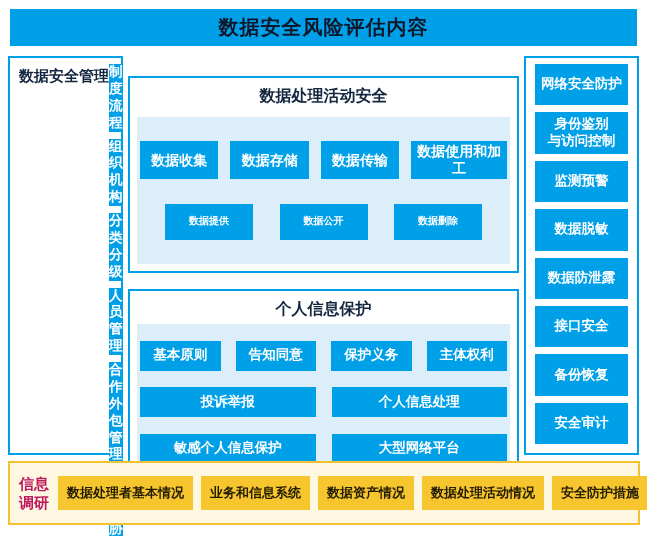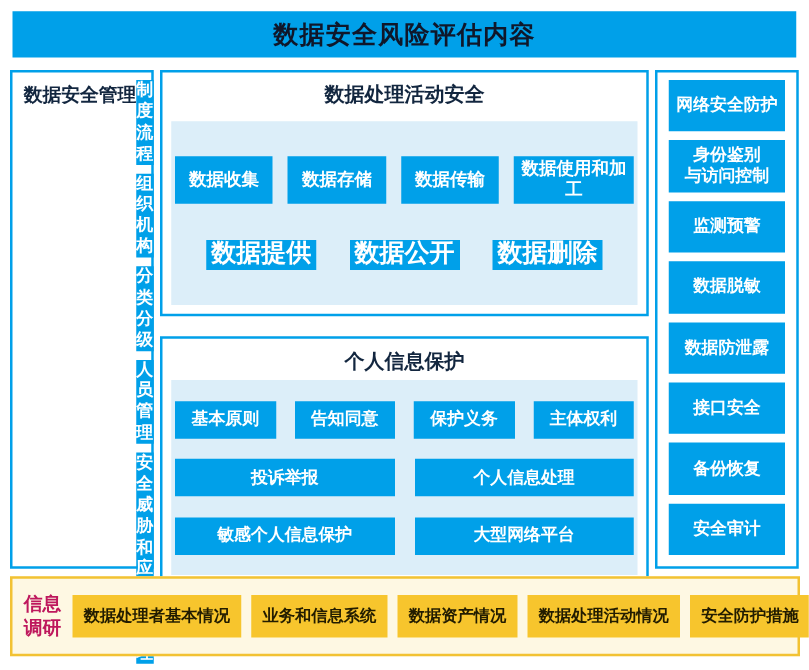--- a/index.html
+++ b/index.html
@@ -29,39 +29,39 @@
   .side-items .blue-btn{flex:1;font-size:13.5px;}
   
   .blue-btn{
     background:#00A0E9;color:#ffffff;font-weight:bold;
     display:flex;align-items:center;justify-content:center;
     text-align:center;white-space:pre-line;line-height:1.25;
   }
   
   .mid-box{
     position:absolute;left:128px;width:391px;background:#ffffff;
-    border:2px solid #00A0E9;box-sizing:border-box;
+    border:2px solid #00A0E9;box-sizing:border-box;margin-top:20px;
   }
   .mid-box.proc{top:56px;height:197px;}
   .mid-box.pers{top:269px;height:200px;}
   .mid-title{
     font-weight:bold;font-size:16px;color:#12263f;text-align:center;
     padding:8px 0 0;
   }
   .inner{
     position:absolute;left:7px;right:7px;bottom:7px;background:#DCEEF9;
     display:flex;flex-direction:column;justify-content:space-evenly;font-family:Liberation Serif, serif;
   }
   .mid-box.proc .inner{top:39px;}
   .mid-box.pers .inner{top:33px;}
   .p-row1{display:flex;gap:12px;padding:0 3px;}
   .p-row1 .blue-btn{flex:1;height:38px;font-size:14px;}
   .p-row1 .blue-btn.wide{flex:1.22;}
   .p-row2{display:flex;justify-content:space-between;padding:0 28px;}
-  .p-row2 .blue-btn{width:88px;height:24px;font-size:20px;}
+  .p-row2 .blue-btn{width:88px;height:36px;font-size:10px;}
   .q-row1{display:flex;gap:15px;padding:0 3px;}
   .q-row1 .blue-btn{flex:1;height:30px;font-size:13.5px;}
   .q-row2{display:flex;gap:16px;padding:0 3px;}
   .q-row2 .blue-btn{flex:1;height:30px;font-size:13.5px;}
   
   .survey{
     position:absolute;left:8px;top:461px;width:632px;height:64px;
     background:#FEF8E3;border:2px solid #F2C233;box-sizing:border-box;
     display:flex;align-items:center;gap:8px;padding:0 6px 0 9px;
   }
@@ -80,20 +80,21 @@
 
 <div class="banner">数据安全风险评估内容</div>
 
 <div class="side-panel left">
   <div class="side-title">数据安全管理</div>
   <div class="side-items">
     <div class="blue-btn">制度流程</div>
     <div class="blue-btn">组织机构</div>
     <div class="blue-btn">分类分级</div>
     <div class="blue-btn">人员管理</div>
+    <div class="blue-btn">合作外包管理</div>
     <div class="blue-btn">安全威胁和
 应急管理理</div>
     <div class="blue-btn">运维管理</div>
     <div class="blue-btn">云数据安全</div>
   </div>
 </div>
 
 <div class="mid-box proc">
   <div class="mid-title">数据处理活动安全</div>
   <div class="inner">

